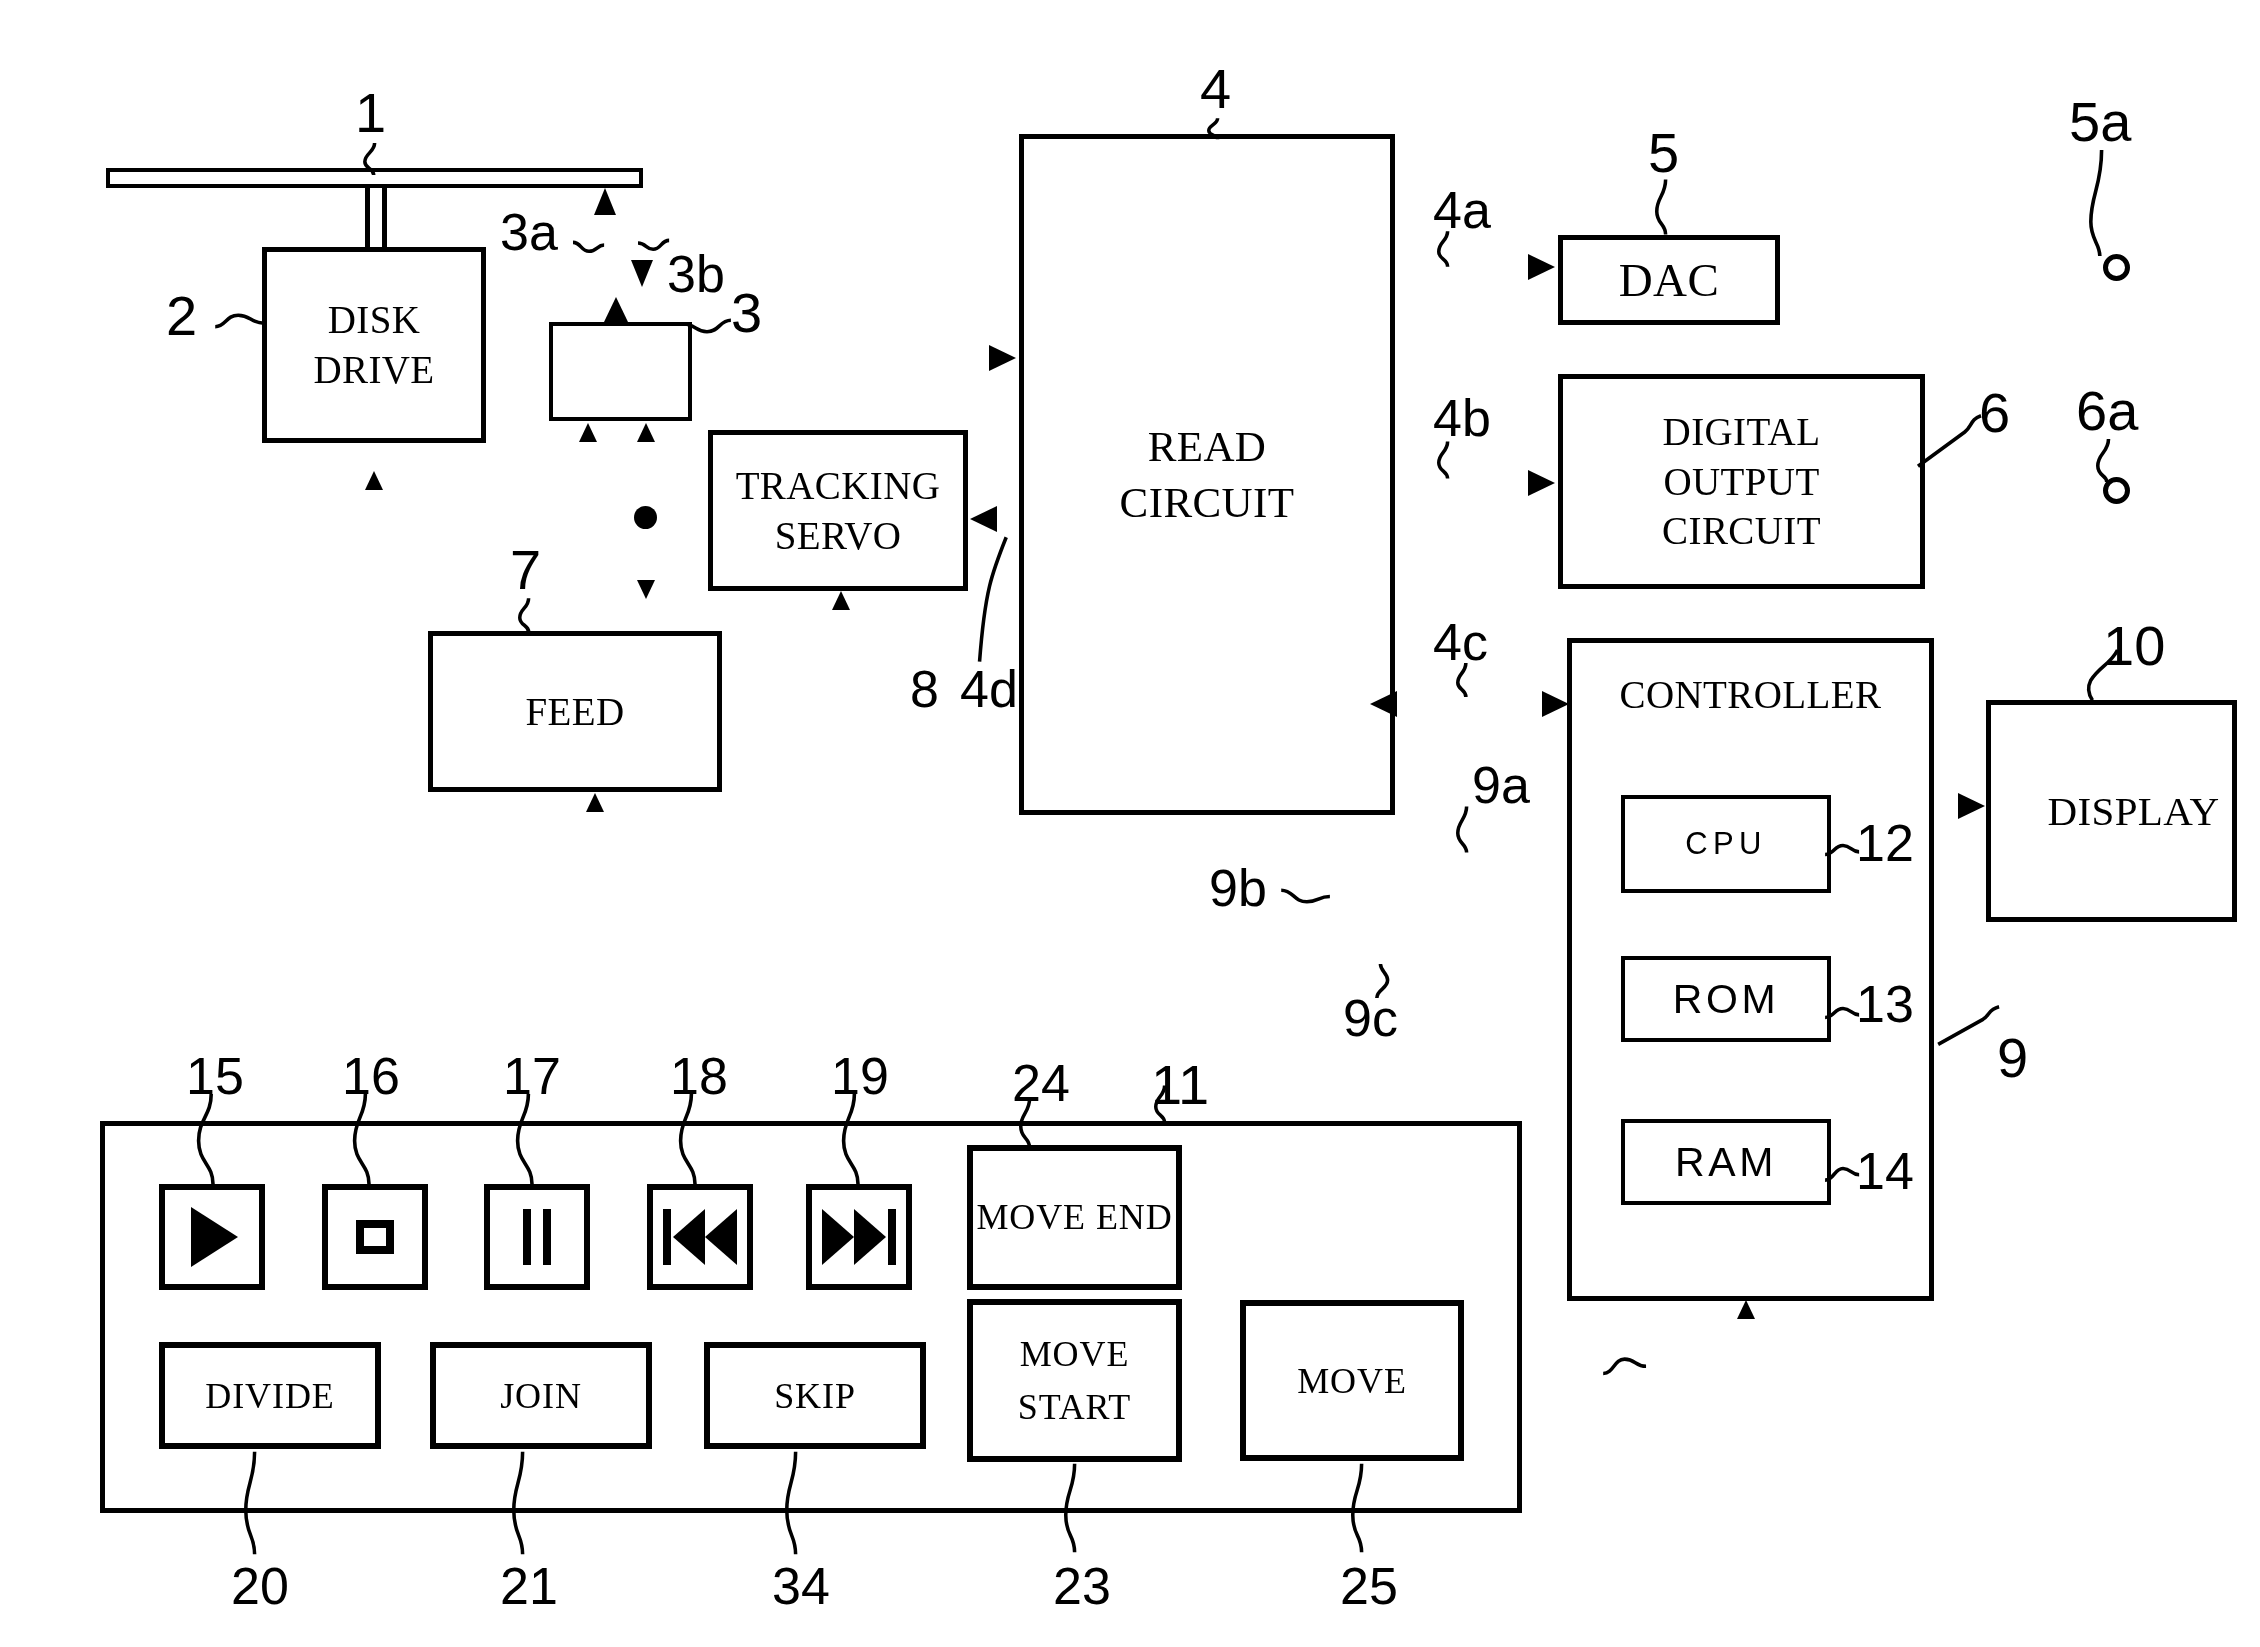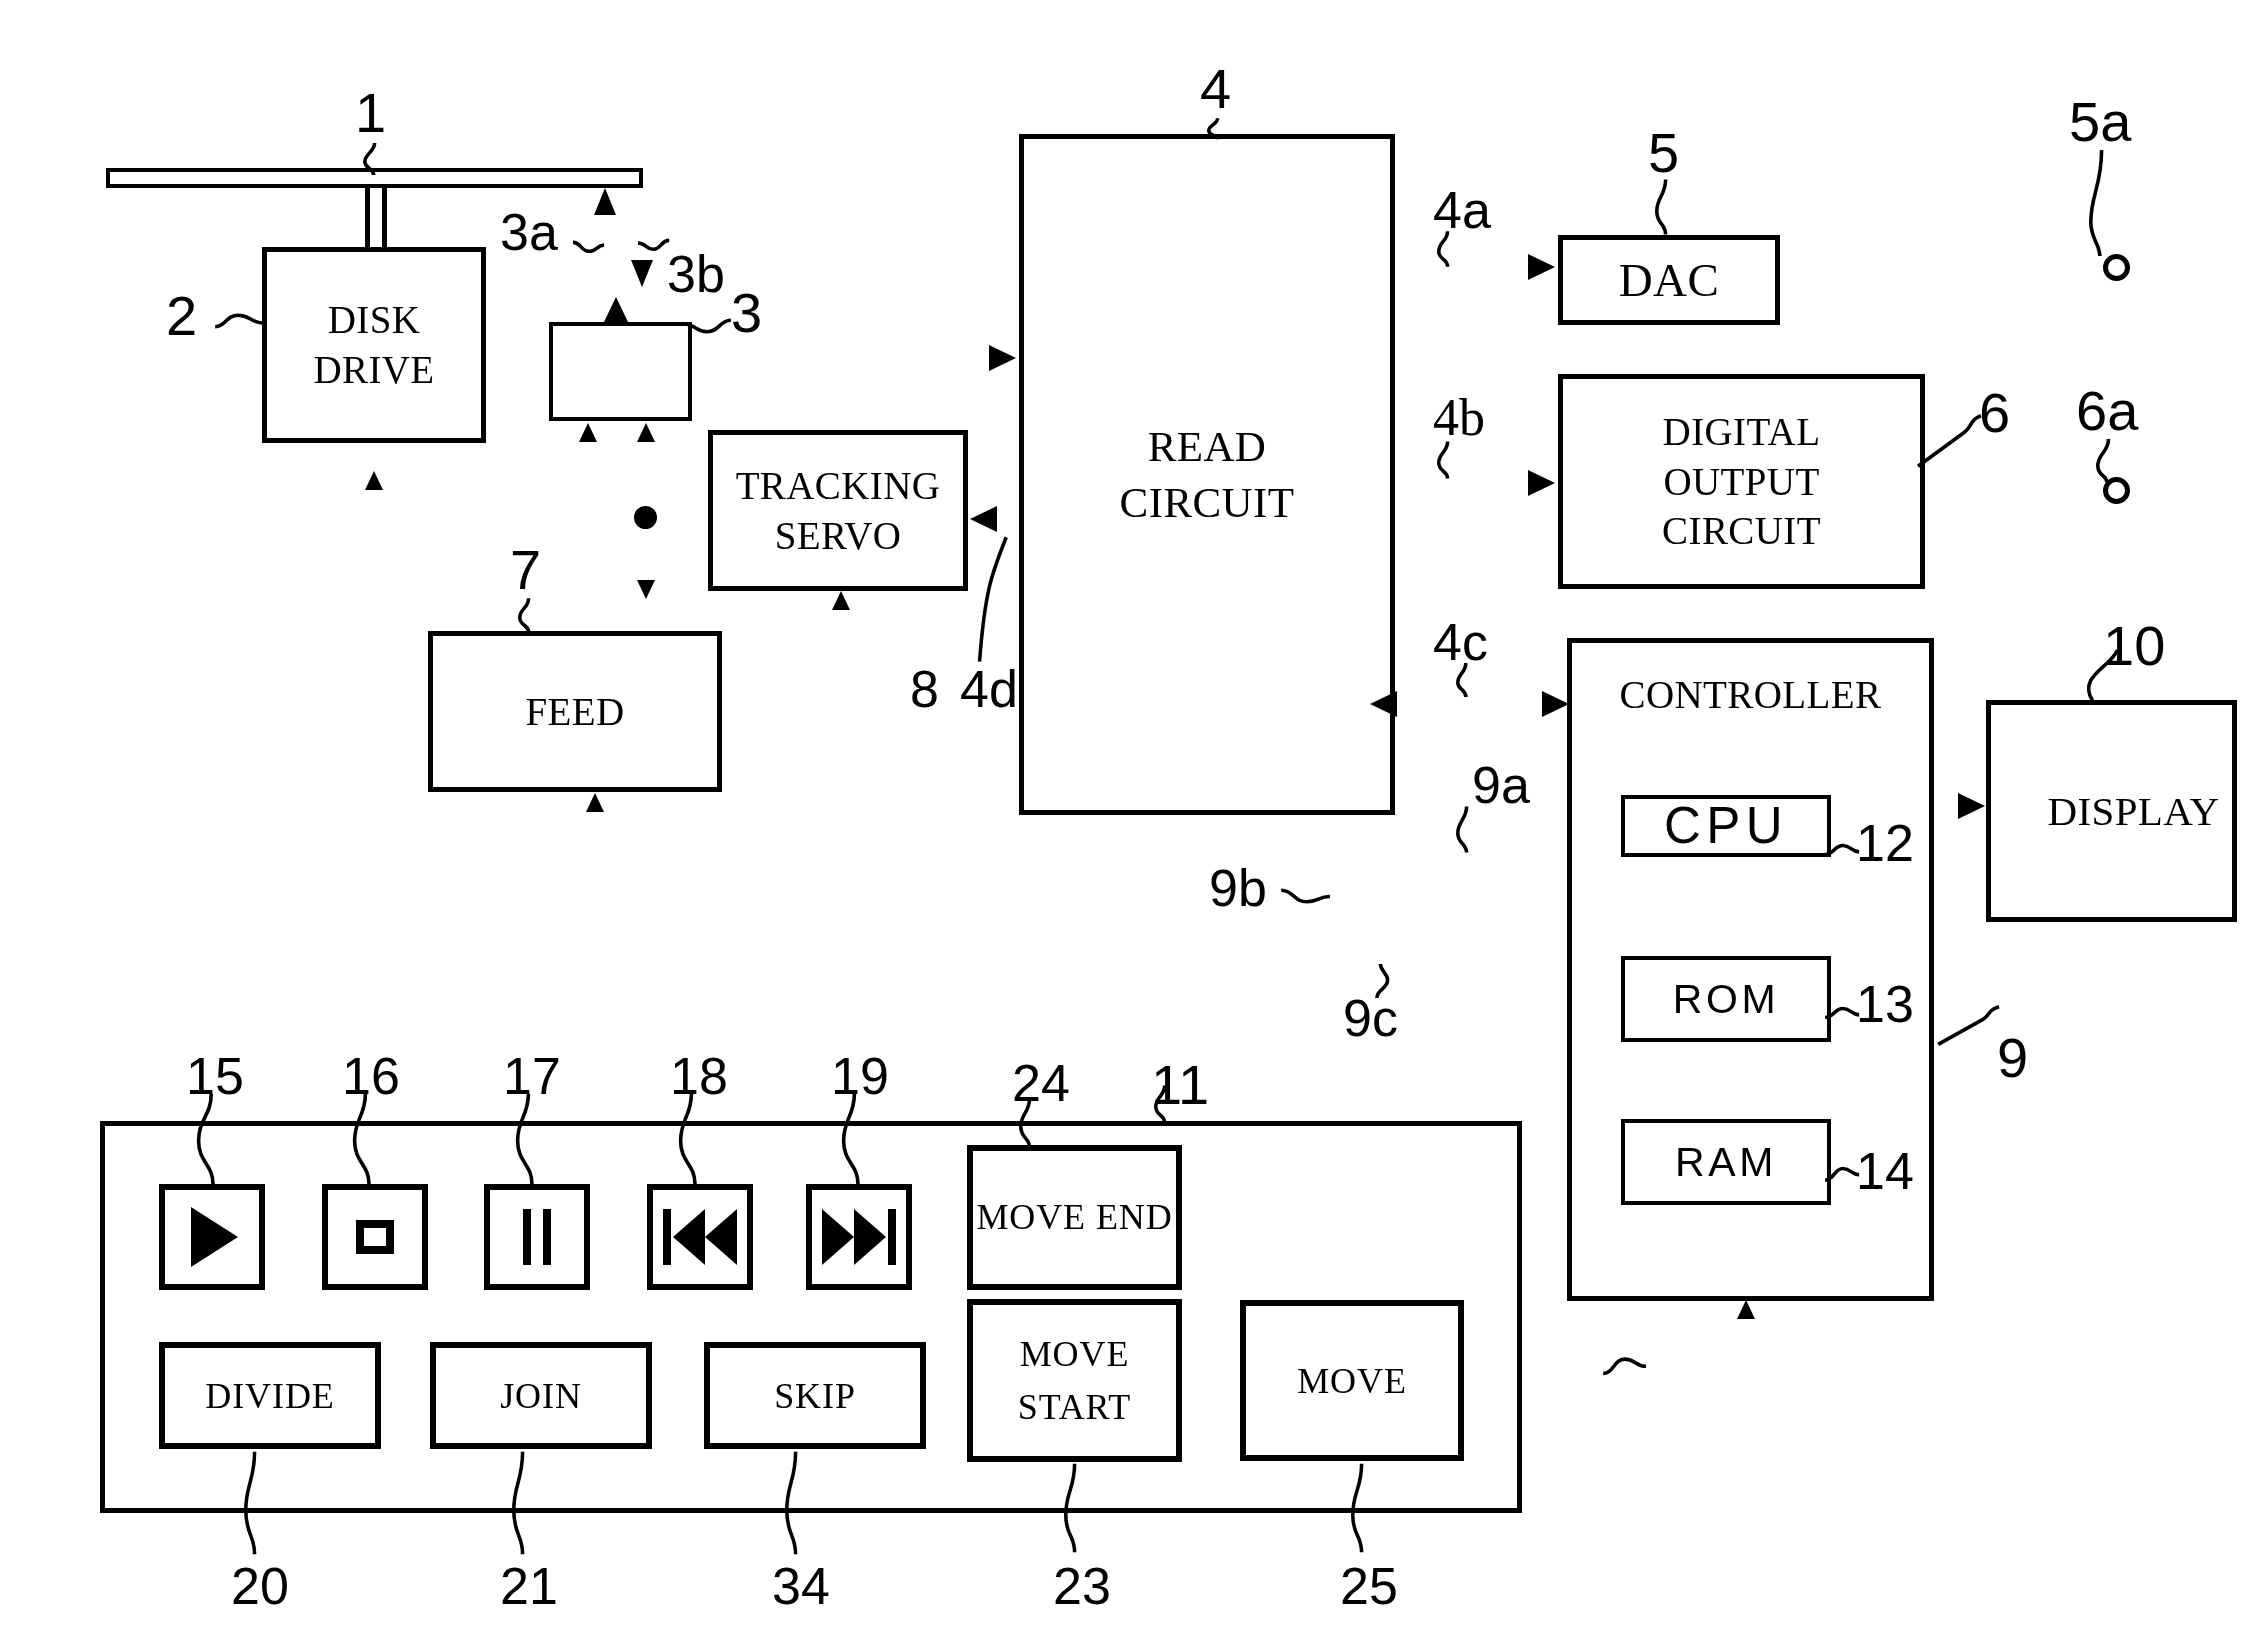--- a/index.html
+++ b/index.html
@@ -237,21 +237,21 @@
   </div>
   <div class="num" style="left:1979px;top:385px;font-size:56px;">6</div>
   <div class="lead" style="left:1918px;top:414px;">
     <svg width="72" height="54" viewBox="0 0 80 60">
         <path d="M0 58 L52 20 C60 14, 58 6, 70 2" stroke="#000" stroke-width="4" fill="none"></path>
       </svg>
   </div>
 
   <div class="h5" style="left:1395px;top:482px;width:134px;"></div>
   <div class="ar ar-r" style="left:1528px;top:470px;"></div>
-  <div class="num" style="left:1433px;top:392px;font-size:52px;font-family:Liberation Serif, serif;">4b</div>
+  <div class="num" style="left:1433px;top:392px;font-size:52px;">4b</div>
   <div class="lead" style="left:1437px;top:441px;">
     <svg width="23" height="38" viewBox="0 0 26 42">
         <path d="M12 0 C12 12, 2 13, 2 24 C2 34, 12 33, 12 42" stroke="#000" stroke-width="4" fill="none"></path>
       </svg>
   </div>
 
   <div class="h5" style="left:1926px;top:489px;width:186px;"></div>
   <div class="term" style="left:2103px;top:477px;width:27px;height:27px;"></div>
   <div class="num" style="left:2076px;top:383px;font-size:56px;">6a</div>
   <div class="lead" style="left:2096px;top:439px;">
@@ -263,21 +263,21 @@
   <div class="box" style="left:1567px;top:638px;width:367px;height:663px;justify-content:flex-start;font-size:39px;">
     <span class="ln" style="margin-top:27px;">CONTROLLER</span>
   </div>
   <div class="num" style="left:1997px;top:1030px;font-size:56px;">9</div>
   <div class="lead" style="left:1938px;top:1005px;">
     <svg width="72" height="43" viewBox="0 0 80 48">
         <path d="M0 44 L50 16 C58 11, 56 5, 68 2" stroke="#000" stroke-width="4" fill="none"></path>
       </svg>
   </div>
 
-  <div class="box thin" style="left:1621px;top:795px;width:210px;height:62px;font-size:51px;letter-spacing:5.4px;font-family:'Liberation Sans',sans-serif;">
+  <div class="box thin" style="left:1621px;top:795px;width:210px;height:98px;font-size:31px;letter-spacing:5.4px;font-family:'Liberation Sans',sans-serif;">
     <span class="ln">CPU</span>
   </div>
   <div class="num" style="left:1856px;top:817px;font-size:52px;">12</div>
   <div class="lead" style="left:1825px;top:842px;">
     <svg width="36" height="19.7" viewBox="0 0 40 22">
         <path d="M0 14 C10 14, 10 4, 20 4 C29 4, 29 11, 38 11" stroke="#000" stroke-width="4" fill="none"></path>
       </svg>
   </div>
 
   <div class="box thin" style="left:1621px;top:956px;width:210px;height:86px;font-size:41px;letter-spacing:3.6px;font-family:'Liberation Sans',sans-serif;">

